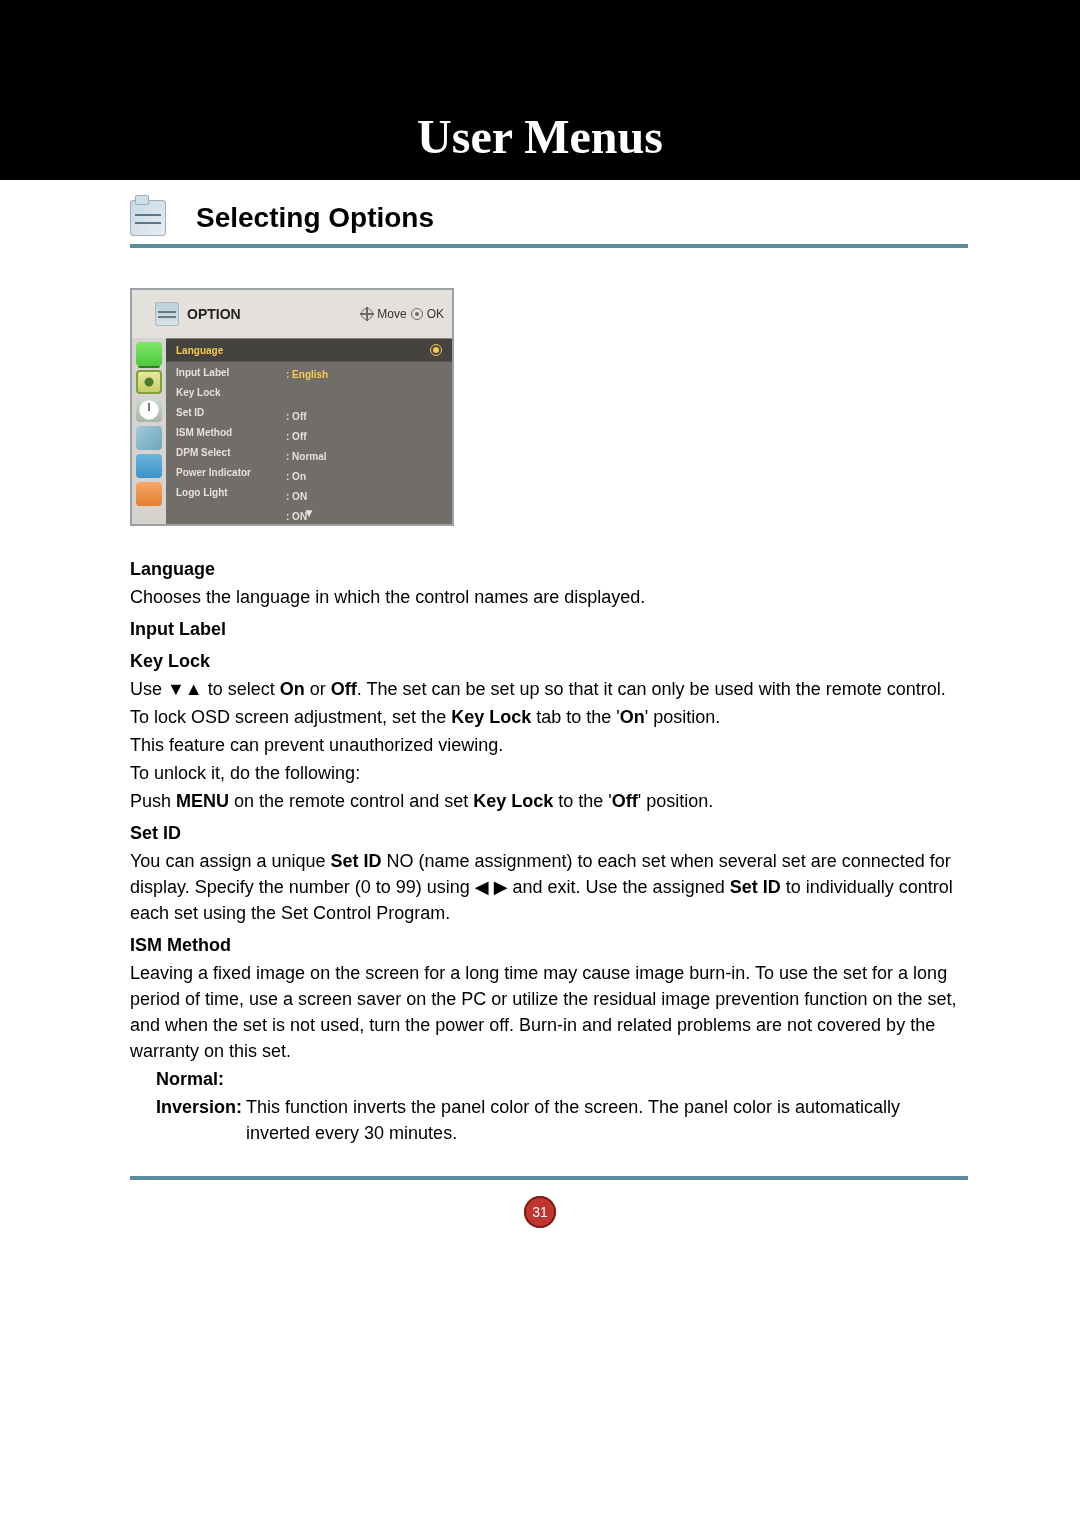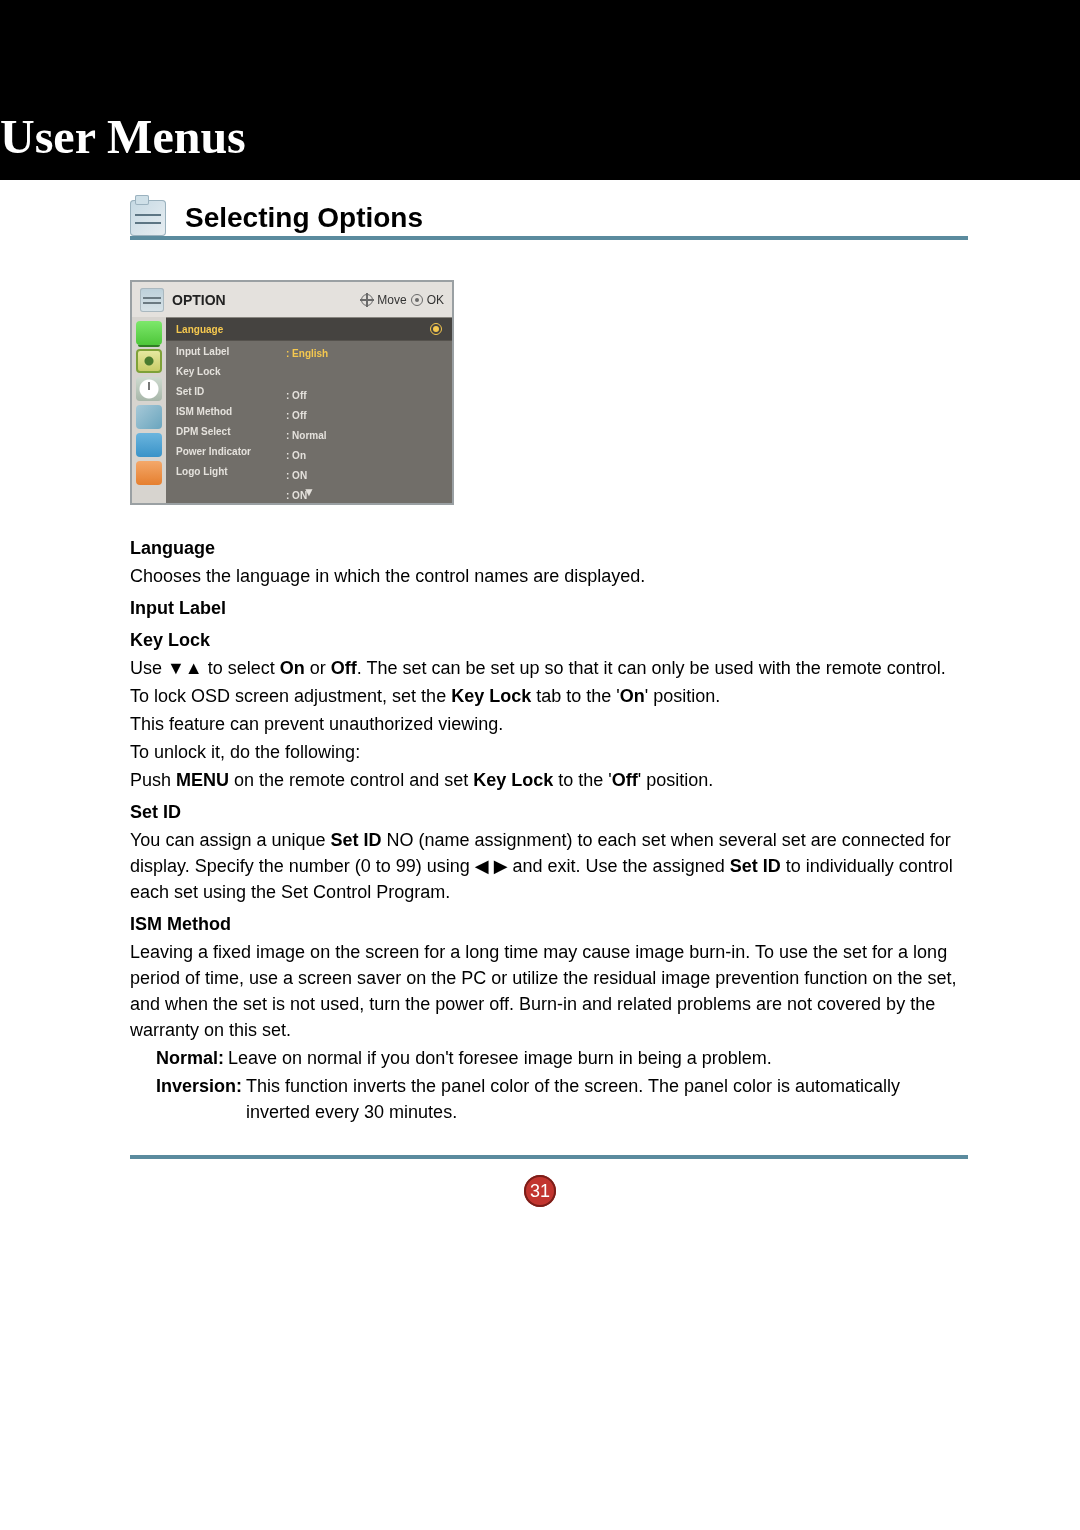--- a/index.html
+++ b/index.html
@@ -13,39 +13,40 @@
   .page {
     width: 1080px;
     min-height: 1530px;
     position: relative;
   }
   .title-bar {
     background: #000;
     height: 180px;
     display: flex;
     align-items: flex-end;
-    justify-content: flex-start;
+    justify-content: center;
     padding-bottom: 16px;
     box-sizing: border-box;
   }
   .title-bar h1 {
     color: #fff;
     font-family: "Times New Roman", Times, serif;
     font-weight: bold;
     font-size: 48px;
     margin: 0;
   }
   .content {
     padding: 20px 112px 0 130px;
   }
   .section-header {
     display: flex;
     align-items: center;
-    gap: 19px;
+    gap: 30px;
     border-bottom: 4px solid #5b8b9e;
+    padding-bottom: 8px;
     margin-bottom: 40px;
   }
   .sec-icon {
     width: 36px;
     height: 36px;
     position: relative;
     border-radius: 4px;
     background: linear-gradient(135deg, #c5d9e3, #e8eef2);
     box-shadow: inset 0 0 0 1px #9ab1bd;
   }
@@ -78,23 +79,23 @@
   }
   .osd {
     width: 320px;
     border: 2px solid #9aa0a3;
     background: #dcd8d4;
     font-size: 10px;
   }
   .osd-top {
     display: flex;
     align-items: center;
-    height: 35px;
+    height: 48px;
     background: #e4e1dd;
-    padding-left: 8px;
+    padding-left: 23px;
   }
   .osd-top .left-ic {
     width: 24px; height: 24px;
     border-radius: 3px;
     background: linear-gradient(#bcd0da, #d8e3e8);
     box-shadow: inset 0 0 0 1px #aab8bf;
     position: relative;
     margin-right: 8px;
   }
   .osd-top .left-ic::before{
@@ -214,21 +215,21 @@
   .footer-line {
     height: 4px;
     background: #5b8b9e;
     margin: 30px 112px 0 130px;
   }
   .page-num {
     width: 32px; height: 32px;
     border-radius: 50%;
     background: #c2352f;
     color: #fff;
-    font-size: 18px;
+    font-size: 14px;
     display: flex;
     align-items: center;
     justify-content: center;
     margin: 16px auto 0 auto;
     box-shadow: 0 0 0 2px #7a1e19 inset;
   }
 </style>
 </head>
 <body>
 
@@ -332,21 +333,20 @@
       <p>
         <span>You can assign a unique </span><b>Set ID</b><span> NO (name assignment) to each set when several set are connected for display. Specify the number (0 to 99) using ◀ ▶ and exit. Use the assigned </span><b>Set ID</b><span> to individually control each set using the Set Control Program.</span>
       </p>
 
       <p class="term">ISM Method</p>
       <p>Leaving a fixed image on the screen for a long time may cause image burn-in. To use the set for a long period of time, use a screen saver on the PC or utilize the residual image prevention function on the set, and when the set is not used, turn the power off. Burn-in and related problems are not covered by the warranty on this set.</p>
 
       <div class="ism-list">
         <div class="ism-item">
           <span class="label">Normal: </span>
-          <span class="desc">Leave on normal if you don't foresee image burn in being a problem.</span>
         </div>
         <div class="ism-item">
           <span class="label">Inversion: </span>
           <span class="desc">This function inverts the panel color of the screen. The panel color is automatically inverted every 30 minutes.</span>
         </div>
       </div>
     </div>
   </div>
 
   <div class="footer-line"></div>

